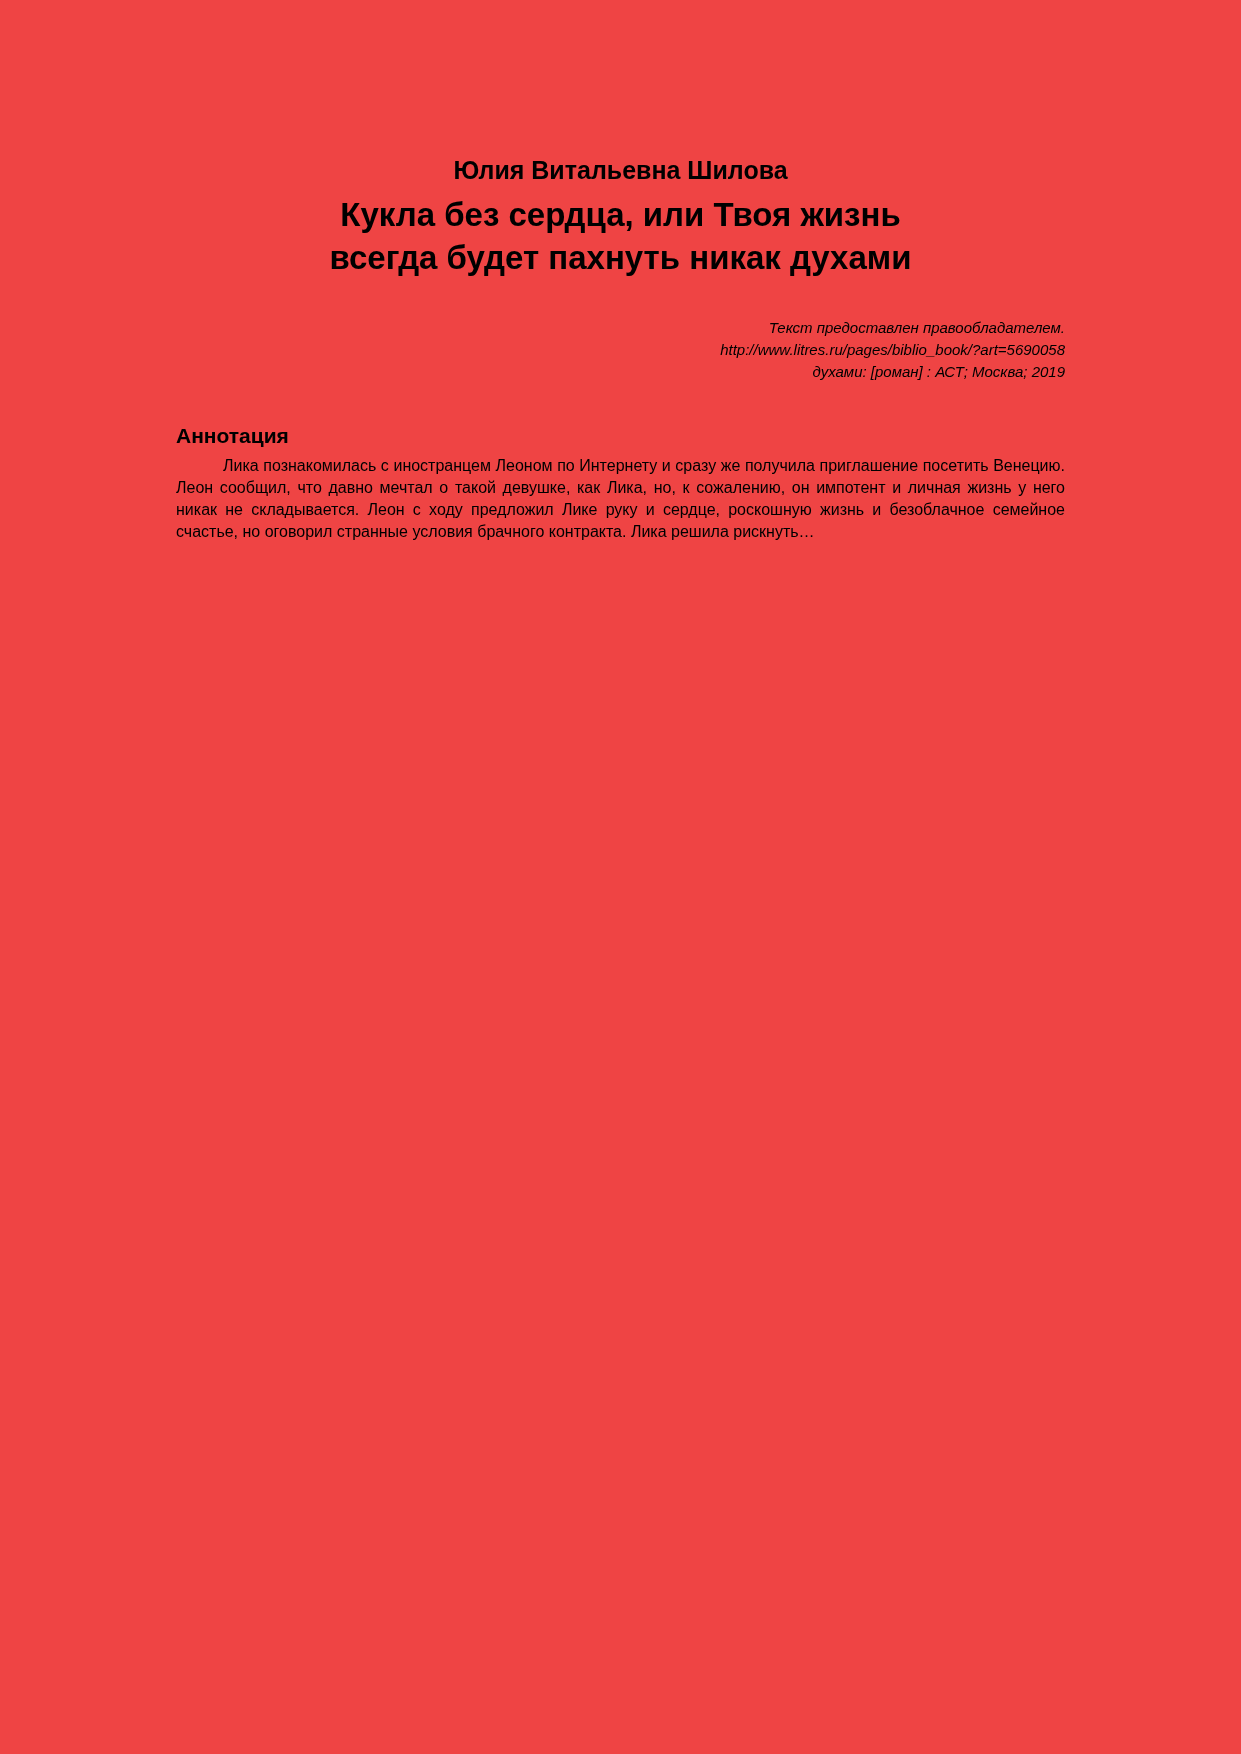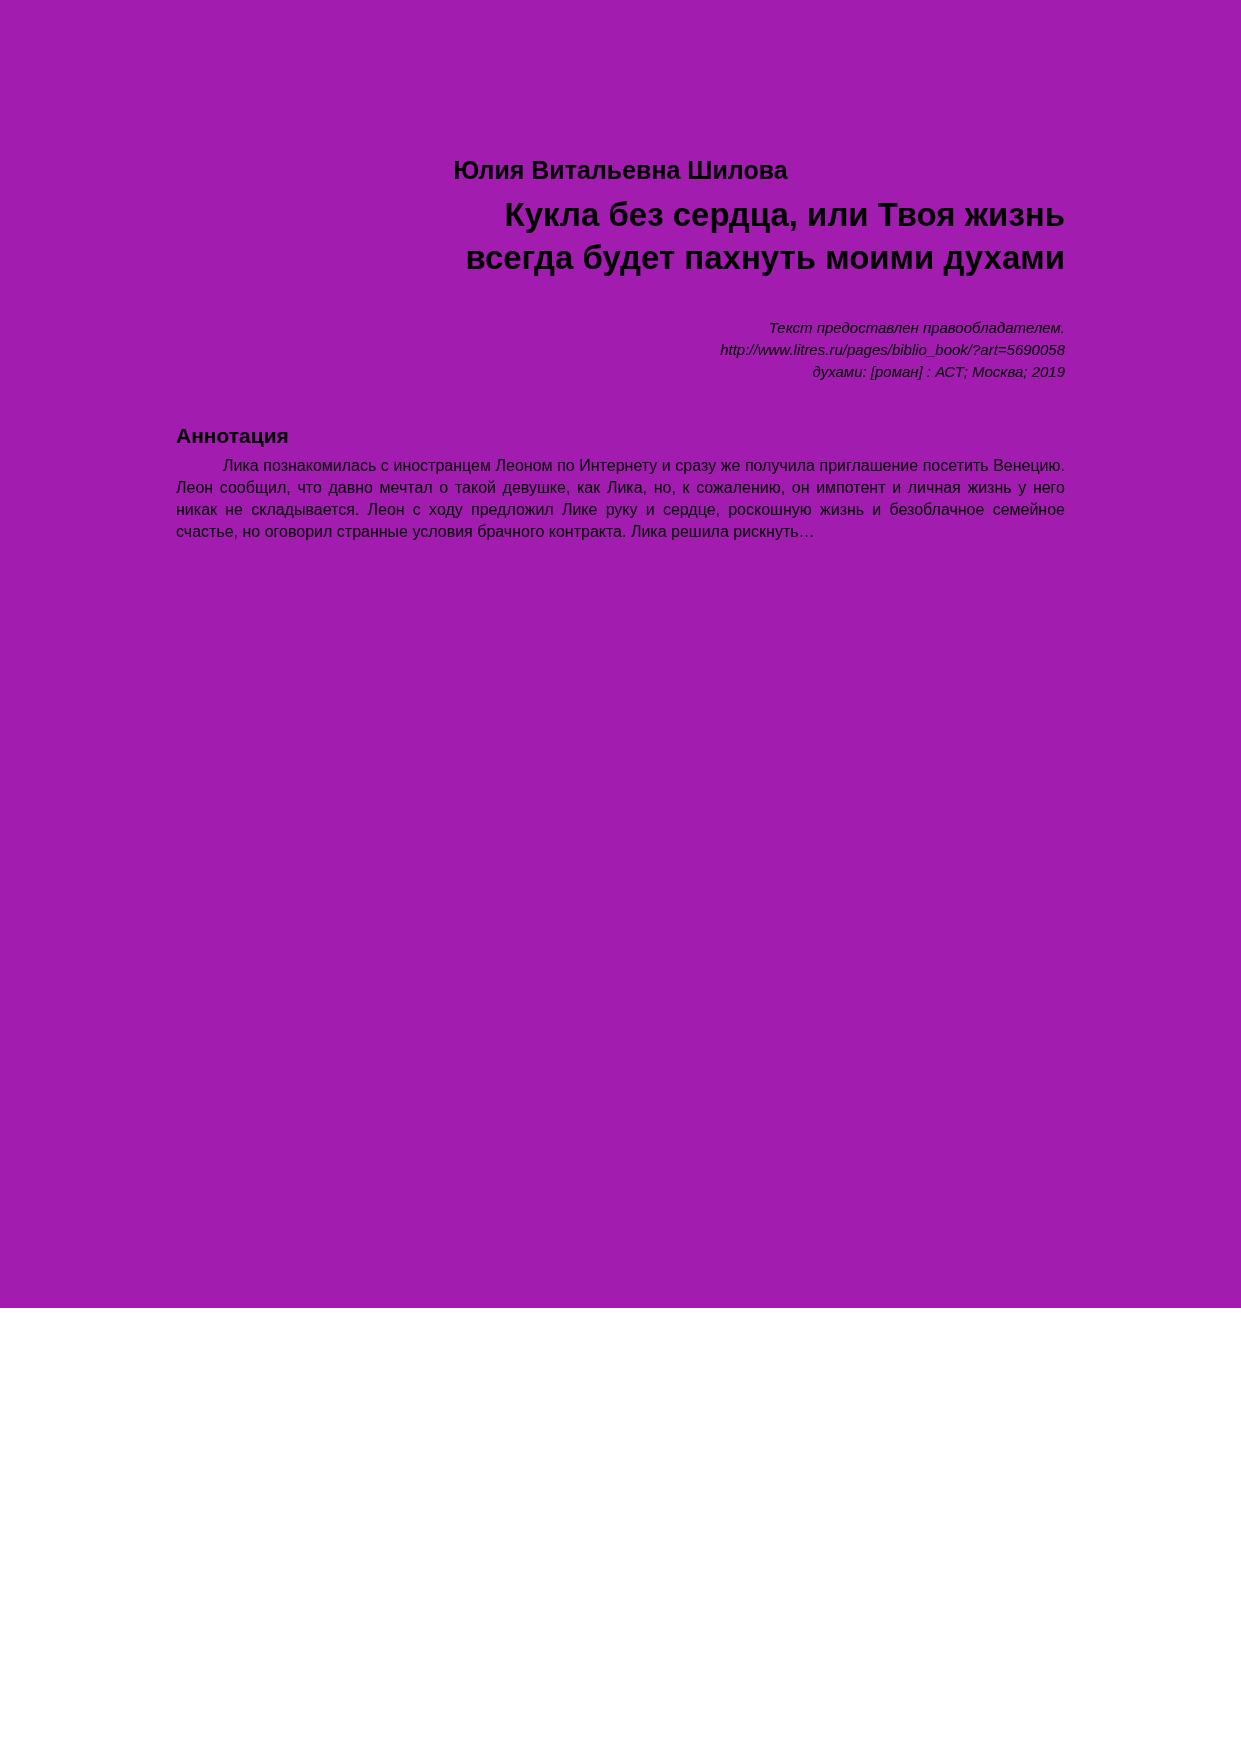--- a/index.html
+++ b/index.html
@@ -3,41 +3,41 @@
 <meta charset="utf-8">
 <style>
   html, body {
     margin: 0;
     padding: 0;
     background: #ffffff;
   }
   .page {
     position: relative;
     width: 1241px;
-    height: 1308px;
-    background: #a21caf;
+    height: 1754px;
+    background: #ef4444;
     color: #000000;
     font-family: "Liberation Sans", "DejaVu Sans", sans-serif;
     overflow: hidden;
     box-sizing: border-box;
   }
   .content {
     margin: 0 176px;
     width: 889px;
   }
   .author {
     margin-top: 155px;
     text-align: center;
     font-weight: bold;
     font-size: 25px;
     line-height: 30px;
   }
   .title {
     margin: 8px 0 0 0;
-    text-align: right;
+    text-align: center;
     font-weight: bold;
     font-size: 33px;
     line-height: 43px;
   }
   .title-line {
     display: block;
   }
   .citation {
     margin-top: 38px;
     text-align: right;
@@ -62,21 +62,21 @@
 </head>
 <body>
 
 <div class="page">
   <div class="content">
 
     <div class="author">Юлия Витальевна Шилова</div>
 
     <h1 class="title">
       <span class="title-line">Кукла без сердца, или Твоя жизнь</span>
-      <span class="title-line">всегда будет пахнуть моими духами</span>
+      <span class="title-line">всегда будет пахнуть никак духами</span>
     </h1>
 
     <div class="citation">
       <div class="cit-line">Текст предоставлен правообладателем.</div>
       <div class="cit-line">http://www.litres.ru/pages/biblio_book/?art=5690058</div>
       <div class="cit-line">духами: [роман] : АСТ; Москва; 2019</div>
     </div>
 
     <h2 class="annotation-heading">Аннотация</h2>
 

